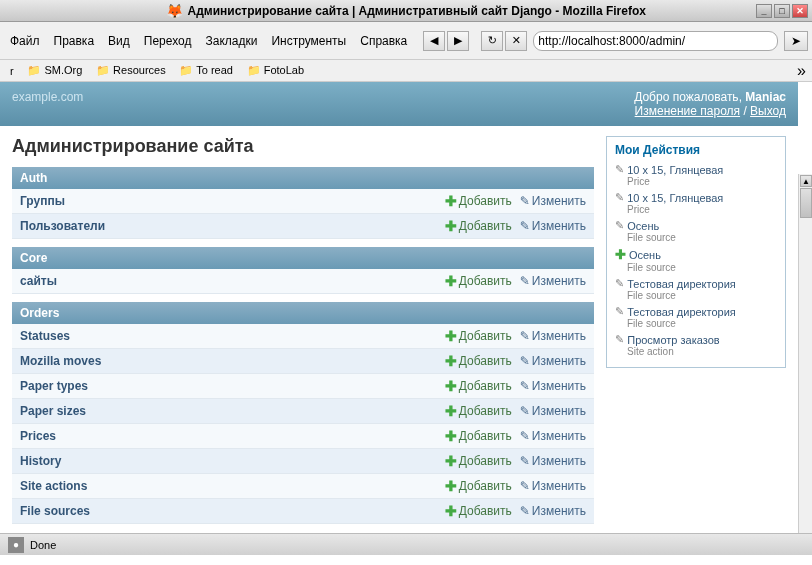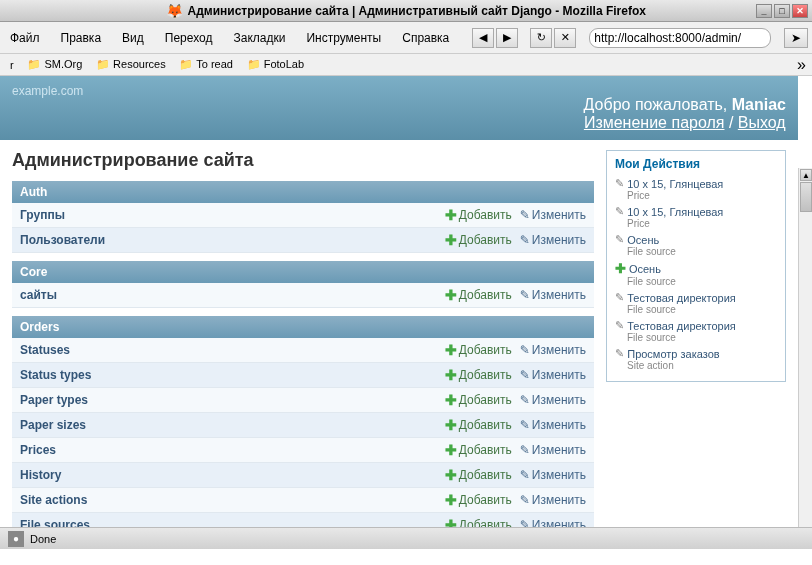--- a/index.html
+++ b/index.html
@@ -28,27 +28,27 @@
       background: linear-gradient(to bottom, #e0e0e0, #b0b0b0);
       border: 1px solid #888;
       font-size: 9px;
       display: flex; align-items: center; justify-content: center;
       cursor: pointer;
     }
 
     
     .menubar {
       background: #f0f0f0;
-      height: 32px;
+      height: 38px;
       display: flex;
       align-items: center;
       border-bottom: 1px solid #ccc;
       padding: 0 4px;
       font-size: 12px;
-      gap: 9px;
+      gap: 2px;
     }
     .menubar-item {
       padding: 2px 6px;
       cursor: pointer;
     }
     .nav-buttons { display: flex; align-items: center; gap: 2px; margin-left: 4px; }
     .bm-item { cursor: pointer; padding: 1px 4px; white-space: nowrap; }
     .folder-icon::before { content: "📁"; font-size: 11px; }
     .addr-btn {
       background: linear-gradient(to bottom, #f8f8f8, #ddd);
@@ -105,23 +105,22 @@
       color: #fff;
       font-size: 20px;
       font-weight: bold;
     }
     .admin-subtitle {
       color: #cce4ef;
       font-size: 12px;
     }
     .admin-user-info {
       color: #fff;
-      font-size: 16px;
-      text-align: center;
-      margin-top: 12px;
+      font-size: 12px;
+      text-align: right;
     }
     .admin-user-info a { color: #fff; text-decoration: underline; cursor: pointer; }
     .admin-user-info .username { font-weight: bold; }
 
     
     .page-content {
       padding: 10px 12px;
       display: flex;
       gap: 12px;
       flex: 1;
@@ -340,21 +339,21 @@
         <div style="margin-bottom:8px;">
           <div class="module-header">Orders</div>
           <div class="module-row">
             <span class="model-name">Statuses</span>
             <div class="model-actions">
               <span class="action-add"><span style="color:#44aa44;font-size:14px;font-weight:bold;">✚</span>Добавить</span>
               <span class="action-change"><span>✎</span>Изменить</span>
             </div>
           </div>
           <div class="module-row">
-            <span class="model-name">Status types</span>
+            <span class="model-name">Mozilla moves</span>
             <div class="model-actions">
               <span class="action-add"><span style="color:#44aa44;font-size:14px;font-weight:bold;">✚</span>Добавить</span>
               <span class="action-change"><span>✎</span>Изменить</span>
             </div>
           </div>
           <div class="module-row">
             <span class="model-name">Paper types</span>
             <div class="model-actions">
               <span class="action-add"><span style="color:#44aa44;font-size:14px;font-weight:bold;">✚</span>Добавить</span>
               <span class="action-change"><span>✎</span>Изменить</span>

